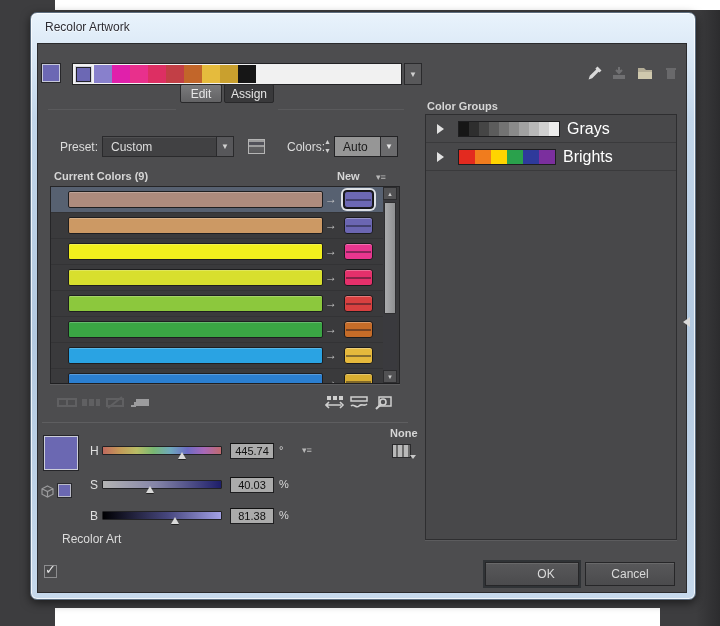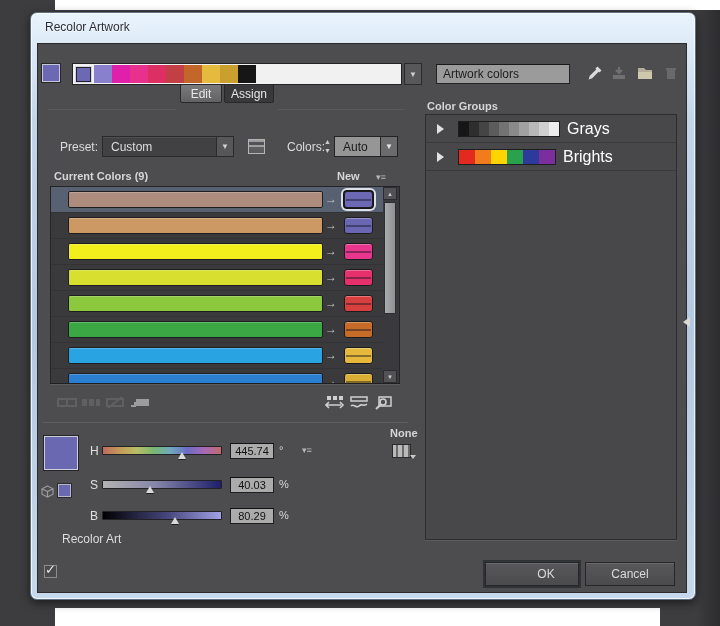--- a/index.html
+++ b/index.html
@@ -178,21 +178,20 @@
           <div class="strip-seg" style="background: rgb(232, 48, 140);"></div>
           <div class="strip-seg" style="background: rgb(221, 47, 99);"></div>
           <div class="strip-seg" style="background: rgb(194, 63, 70);"></div>
           <div class="strip-seg" style="background: rgb(194, 102, 42);"></div>
           <div class="strip-seg" style="background: rgb(229, 187, 61);"></div>
           <div class="strip-seg" style="background: rgb(201, 160, 46);"></div>
           <div class="strip-seg" style="background: rgb(22, 22, 22);"></div>
         </div>
     </div>
     <div class="strip-arrow-btn">▼</div>
-    <div class="name-field">Artwork colors</div>
 
     <div class="tool-ico" style="left:548px">
       <svg width="18" height="18" viewBox="0 0 18 18">
           <path fill="#dadada" d="M11.5 2.5 15.5 6.5 13.4 8.6 12.6 7.8 6.2 14.2 2.6 15.4 3.8 11.8 10.2 5.4 9.4 4.6z"></path>
         </svg>
     </div>
     <div class="tool-ico" style="left:572px">
       <svg width="18" height="18" viewBox="0 0 18 18">
           <path fill="#707072" d="M9 3v6M6 6l3 3 3-3" stroke="#707072" stroke-width="2"></path>
           <rect x="3" y="11" width="12" height="4" fill="#707072"></rect>
@@ -351,21 +350,21 @@
         <div class="hsb-label" style="top: 434px;">S</div>
         <div class="track track-s" style="top: 436px;">
           <div class="handle" style="left: calc(40% - 4px);"></div>
         </div>
         <div class="val-box" style="top: 433px;">40.03</div>
         <div class="unit" style="top: 434px;">%</div>
         <div class="hsb-label" style="top: 465px;">B</div>
         <div class="track track-b" style="top: 467px;">
           <div class="handle" style="left: calc(60.8% - 4px);"></div>
         </div>
-        <div class="val-box" style="top: 464px;">80.29</div>
+        <div class="val-box" style="top: 464px;">81.38</div>
         <div class="unit" style="top: 465px;">%</div>
       </div>
 
     <div class="lbl-sm" style="left:352px; top:383px;">None</div>
     <div class="lib-ico"></div>
 
     <div class="lbl-sm" style="left:389px; top:56px;">Color Groups</div>
     <div class="groups-box" id="groups-box">
         <div class="grow">
           <div class="g-arrow"></div>

